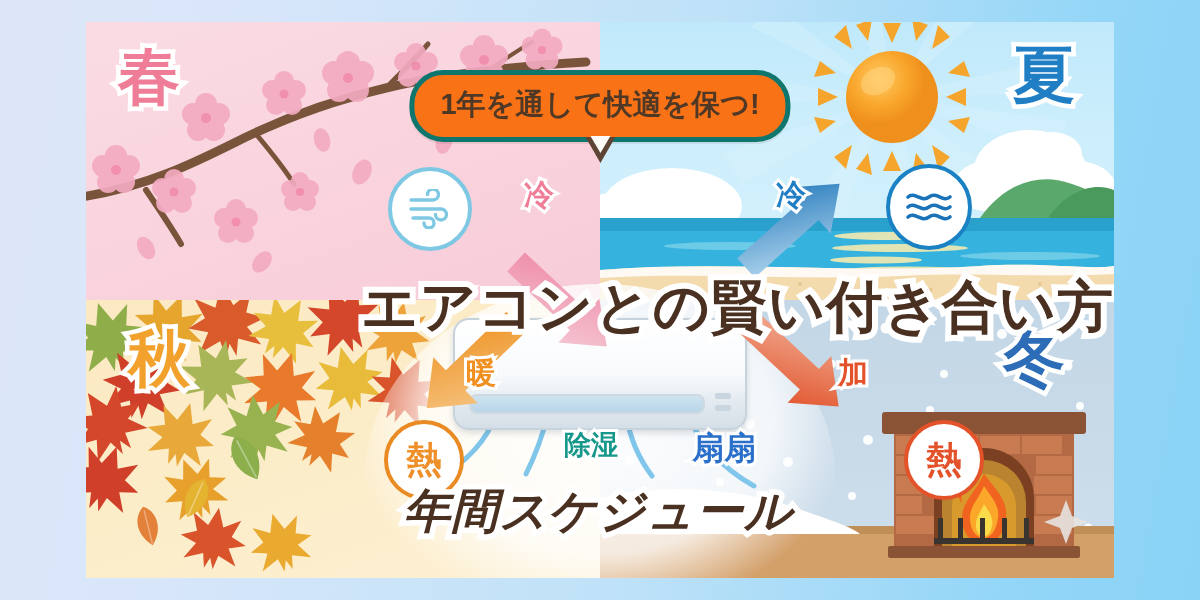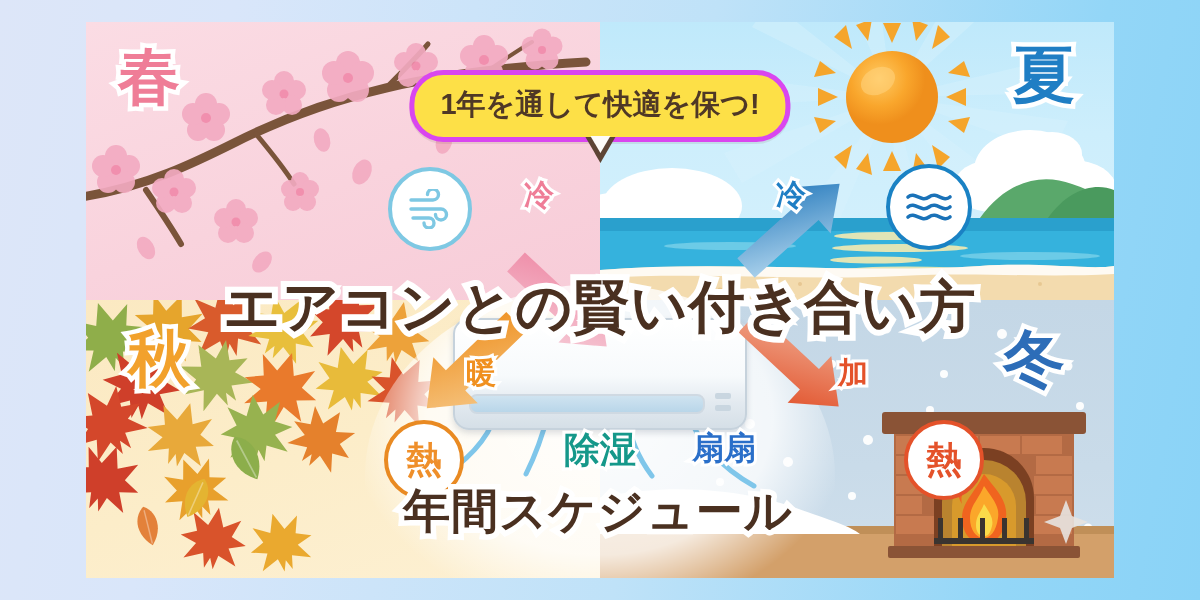--- a/index.html
+++ b/index.html
@@ -73,39 +73,39 @@
 
   
   .lab{
     position:absolute;font-size:30px;font-weight:bold;line-height:1;z-index:16;
     -webkit-text-stroke:6px #fff;paint-order:stroke fill;
   }
   .lab.cool-spring{left:438px;top:158px;color:#ef7d97;}
   .lab.cool-summer{left:690px;top:158px;color:#1f7ec4;}
   .lab.warm{left:380px;top:336px;color:#f09020;}
   .lab.add{left:752px;top:336px;color:#e4522a;}
-  .lab.dry{left:478px;top:410px;font-size:36px;color:#15988a;}
+  .lab.dry{left:478px;top:410px;font-size:27px;color:#15988a;}
   .lab.fan{left:606px;top:410px;font-size:32px;color:#2a6fc9;}
 
   
   .maintitle{
-    position:absolute;left:0;right:0;top:248px;text-align:center;
+    position:absolute;left:0;right:0;top:248px;text-align:right;
     font-size:56px;font-weight:bold;color:#4a3020;letter-spacing:1px;
     -webkit-text-stroke:12px #fff;paint-order:stroke fill;z-index:20;white-space:nowrap;
   }
   .subtitle{
     position:absolute;left:0;right:4px;top:458px;text-align:center;
     font-size:47px;font-weight:bold;color:#4a3020;letter-spacing:1px;
-    -webkit-text-stroke:11px #fff;paint-order:stroke fill;z-index:20;white-space:nowrap;
+    -webkit-text-stroke:11px #fff;paint-order:stroke fill;z-index:20;white-space:nowrap;font-style:italic;
   }
 
   
   .bubble{
     position:absolute;left:50%;top:48px;transform:translateX(-50%);
-    background:#fde047;border:5px solid #d946ef;border-radius:34px;
+    background:#f97316;border:5px solid #0f766e;border-radius:34px;
     padding:10px 26px 12px;z-index:22;white-space:nowrap;
     box-shadow:0 2px 0 rgba(90,66,50,.1);
   }
   .bubble span{font-size:29px;font-weight:bold;color:#4f3826;letter-spacing:0px;}
   .bubble:before{
     content:"";position:absolute;left:50%;bottom:-26px;transform:translateX(-50%);
     width:0;height:0;border-left:15px solid transparent;border-right:15px solid transparent;
     border-top:26px solid #5d4434;
   }
   .bubble:after{

